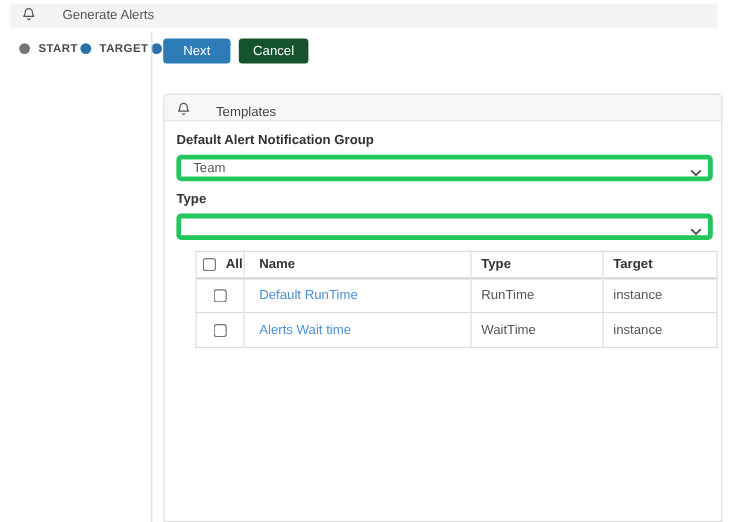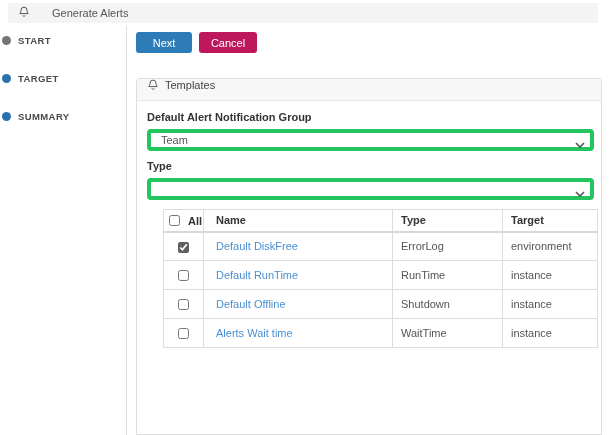--- a/index.html
+++ b/index.html
@@ -18,22 +18,22 @@
     position: absolute; left: 8px; top: 3px;
     width: 590px; height: 20px;
     background: #f4f4f4;
     display: flex; align-items: center; gap: 22px;
     padding-left: 10px;
     font-size: 11px; color: #555;
   }
 
   
   .sidebar {
-    position: absolute; left: 2px; top: 35px;
-    display: flex; flex-direction: column; gap: 27px;
+    position: absolute; left: 16px; top: 35px;
+    display: flex; flex-direction: row; gap: 2px;
   }
   .step {
     display: flex; align-items: center; gap: 7px;
     font-size: 9.5px; font-weight: bold; color: #4a4a4a;
     letter-spacing: 0.4px; cursor: pointer;
   }
   .bullet { width: 9px; height: 9px; border-radius: 50%; background: #888; flex: 0 0 auto; }
 
   .v-divider {
     position: absolute; left: 126px; top: 26px; bottom: 0;
@@ -53,21 +53,21 @@
   
   .panel {
     position: absolute; left: 136px; top: 78px;
     width: 466px; height: 357px;
     border: 1px solid #ddd; border-radius: 4px 4px 0 0;
     background: #fff; overflow: hidden;
   }
   .panel-header {
     height: 22px; background: #f7f7f7;
     border-bottom: 1px solid #e7e7e7;
-    display: flex; align-items: flex-start; gap: 6px;
+    display: flex; align-items: flex-end; gap: 21px;
     padding-left: 10px; font-size: 11px; color: #444;
   }
   .panel-body { padding: 8px 7px 10px 10px; }
 
   .field-label {
     font-size: 11px; font-weight: bold; color: #333;
     margin: 2px 0 5px 0; line-height: 13px;
   }
   .select-wrap { position: relative; margin-bottom: 9px; }
   select {
@@ -128,21 +128,21 @@
   </div>
   <div class="step">
     <span class="bullet" style="background: rgb(42, 114, 173);"></span>
     <span>SUMMARY</span>
   </div>
 </div>
 
 <div class="v-divider"></div>
 
 <button class="btn btn-next" style="background: rgb(45, 124, 183);">Next</button>
-<button class="btn btn-cancel" style="background: #be185d;">Cancel</button>
+<button class="btn btn-cancel" style="background: #14532d;">Cancel</button>
 
 <div class="panel">
   <div class="panel-header">
     <span>
       <svg width="12" height="12" viewBox="0 0 16 16">
         <path d="M8 1.5a4 4 0 0 0-4 4c0 3.2-1.6 4.6-1.6 4.6h11.2S12 8.7 12 5.5a4 4 0 0 0-4-4z" fill="none" stroke="#555" stroke-width="1.3" stroke-linejoin="round"></path>
         <path d="M6.4 12.6a1.7 1.7 0 0 0 3.2 0" fill="none" stroke="#555" stroke-width="1.3"></path>
       </svg>
     </span>
     <span>Templates</span>
@@ -183,35 +183,23 @@
               <input type="checkbox" id="cb-all" style="">
               <label for="cb-all">All</label>
             </th>
             <th class="cell-name">Name</th>
             <th class="cell-type">Type</th>
             <th class="cell-target">Target</th>
           </tr>
         </thead>
         <tbody>
           <tr>
-            <td class="cell-check"><input type="checkbox" checked="" style=""></td>
-            <td class="cell-name"><a class="tpl-link" style="color: rgb(74, 144, 210);">Default DiskFree</a></td>
-            <td class="cell-type">ErrorLog</td>
-            <td class="cell-target">environment</td>
-          </tr>
-          <tr>
             <td class="cell-check"><input type="checkbox" style=""></td>
             <td class="cell-name"><a class="tpl-link" style="color: rgb(74, 144, 210);">Default RunTime</a></td>
             <td class="cell-type">RunTime</td>
-            <td class="cell-target">instance</td>
-          </tr>
-          <tr>
-            <td class="cell-check"><input type="checkbox" style=""></td>
-            <td class="cell-name"><a class="tpl-link" style="color: rgb(74, 144, 210);">Default Offline</a></td>
-            <td class="cell-type">Shutdown</td>
             <td class="cell-target">instance</td>
           </tr>
           <tr>
             <td class="cell-check"><input type="checkbox" style=""></td>
             <td class="cell-name"><a class="tpl-link" style="color: rgb(74, 144, 210);">Alerts Wait time</a></td>
             <td class="cell-type">WaitTime</td>
             <td class="cell-target">instance</td>
           </tr>
         </tbody>
       </table>

